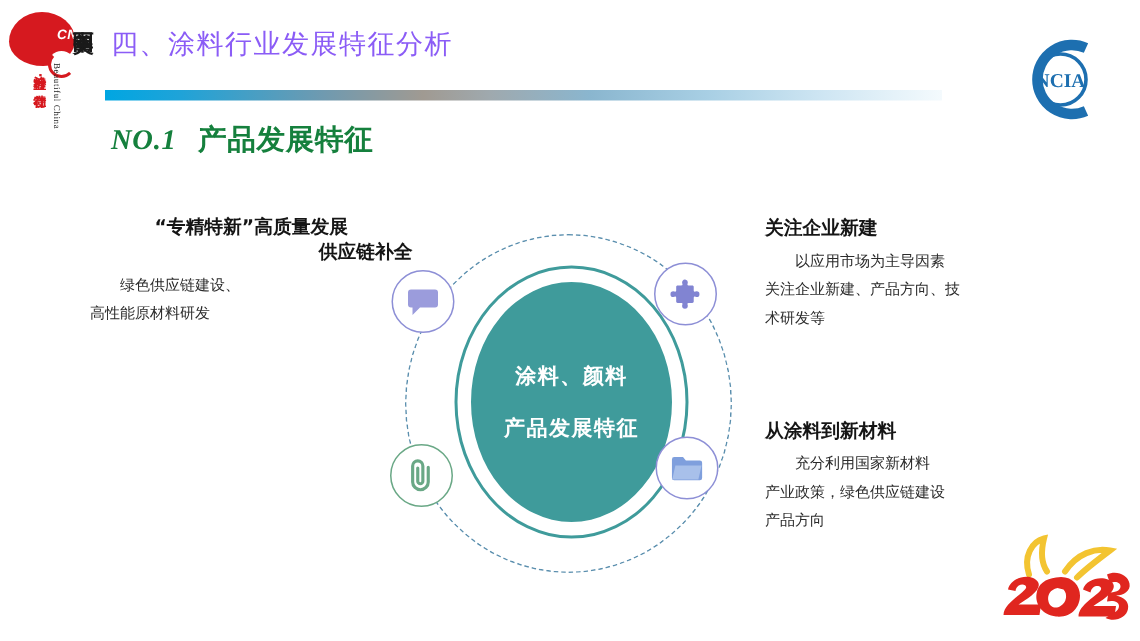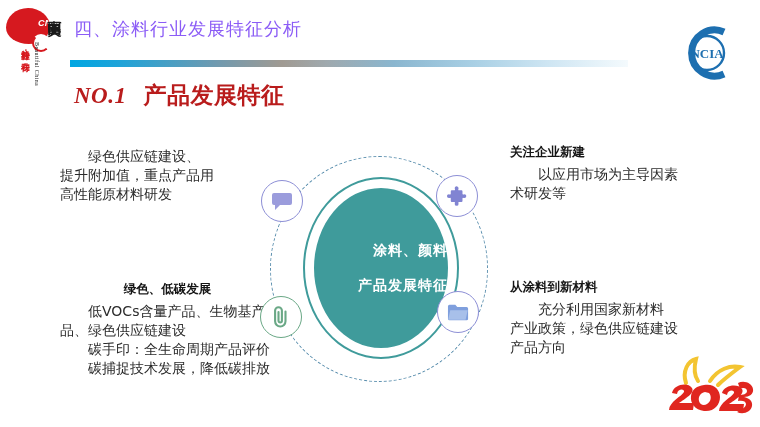--- a/index.html
+++ b/index.html
@@ -51,38 +51,38 @@
     position:absolute;left:74px;top:17px;
     font-size:18px;font-weight:normal;color:#8b5cf6;letter-spacing:1px;
     font-family:"DejaVu Sans",sans-serif;white-space:nowrap;
   }
   .title-rule{
     position:absolute;left:70px;top:60px;width:558px;height:7px;
     background:linear-gradient(90deg,#00a6e2 0%,#1fa3d8 9%,#6f9ab0 26%,#a09a92 38%,#9fa9ae 46%,#8ab6cf 58%,#a8cfe4 72%,#cfe6f3 86%,#f4fafd 100%);
   }
   .slide-subtitle{
     position:absolute;left:74px;top:80px;
-    font-size:23px;font-weight:bold;color:#b91c1c;letter-spacing:.5px;
+    font-size:19px;font-weight:bold;color:#15803d;letter-spacing:.5px;
     font-family:"DejaVu Sans",sans-serif;white-space:nowrap;
   }
   .slide-subtitle .no{font-family:"Liberation Serif",serif;font-style:italic;font-weight:bold;}
 
   .ncia-logo{position:absolute;right:16px;top:22px;width:68px;height:62px;}
   .ncia-logo svg{display:block;}
 
   
   .col{position:absolute;width:215px;}
   .col-left{left:60px;}
   .col-right{left:510px;}
   .blk-head{
     font-size:12.5px;font-weight:bold;color:#151515;line-height:17px;
     font-family:"DejaVu Sans",sans-serif;
   }
   .blk-body{
-    font-size:14px;color:#2b2b2b;line-height:19px;margin-top:5px;
+    font-size:10px;color:#2b2b2b;line-height:19px;margin-top:5px;
     font-family:"DejaVu Sans",sans-serif;
   }
   .blk-body p{margin:0;}
   .ind{text-indent:2em;}
   .ta-r{text-align:right;}
   .ta-c{text-align:center;}
 
   #blk-tl{top:142px;}
   #blk-bl{top:280px;}
   #blk-tr{top:143px;}
@@ -96,21 +96,21 @@
     box-sizing:border-box;
   }
   .core-ring{
     position:absolute;left:55px;top:27px;width:156px;height:182px;
     border:2.4px solid #3f9b9b;border-radius:50%;box-sizing:border-box;
   }
   .core{
     position:absolute;left:63px;top:35px;width:140px;height:166px;
     background:#3f9b9b;border-radius:50%;
     border:3px solid #ffffff;box-sizing:border-box;
-    display:flex;flex-direction:column;align-items:flex-end;justify-content:center;gap:17px;
+    display:flex;flex-direction:column;align-items:center;justify-content:center;gap:17px;
   }
   .core-line{
     color:#ffffff;font-size:14px;font-weight:bold;letter-spacing:1px;
     font-family:"DejaVu Sans",sans-serif;text-align:center;
   }
   .badge{
     position:absolute;width:42px;height:42px;border-radius:50%;
     border:1.6px solid #8d8fd6;background:#ffffff;
     display:flex;align-items:center;justify-content:center;box-sizing:border-box;
   }
@@ -145,45 +145,38 @@
 
   <div class="ncia-logo">
     <svg width="68" height="62" viewBox="0 0 68 62">
       <path d="M48 10 A23 23 0 1 0 48 52" fill="none" stroke="#1d6fb0" stroke-width="7"></path>
       <circle cx="31" cy="31" r="17" fill="none" stroke="#1d6fb0" stroke-width="2.4"></circle>
       <text x="31" y="36" text-anchor="middle" fill="#1d6fb0" font-family="Liberation Serif, serif" font-size="13" font-weight="bold">NCIA</text>
     </svg>
   </div>
 
   <div class="col col-left" id="blk-tl">
+    <div class="blk-head ta-c">
+      <div>“专精特新”高质量发展</div>
+      <div class="ta-r">供应链补全</div>
+    </div>
     <div class="blk-body">
       <p class="ind">绿色供应链建设、</p>
-      <p>提升附加值，重点产品用</p>
       <p>高性能原材料研发</p>
     </div>
   </div>
 
-  <div class="col col-left" id="blk-bl">
-    <div class="blk-head ta-c">
-      <div>绿色、低碳发展</div>
-    </div>
-    <div class="blk-body">
-      <p class="ind">低VOCs含量产品、生物基产</p>
-      <p>品、绿色供应链建设</p>
-      <p class="ind">碳手印：全生命周期产品评价</p>
-      <p class="ind">碳捕捉技术发展，降低碳排放</p>
-    </div>
-  </div>
 
   <div class="col col-right" id="blk-tr">
     <div class="blk-head">
       <div>关注企业新建</div>
     </div>
     <div class="blk-body">
       <p class="ind">以应用市场为主导因素</p>
+      <p>关注企业新建、产品方向、技</p>
       <p>术研发等</p>
     </div>
   </div>
 
   <div class="col col-right" id="blk-br">
     <div class="blk-head">
       <div>从涂料到新材料</div>
     </div>
     <div class="blk-body">
       <p class="ind">充分利用国家新材料</p>

